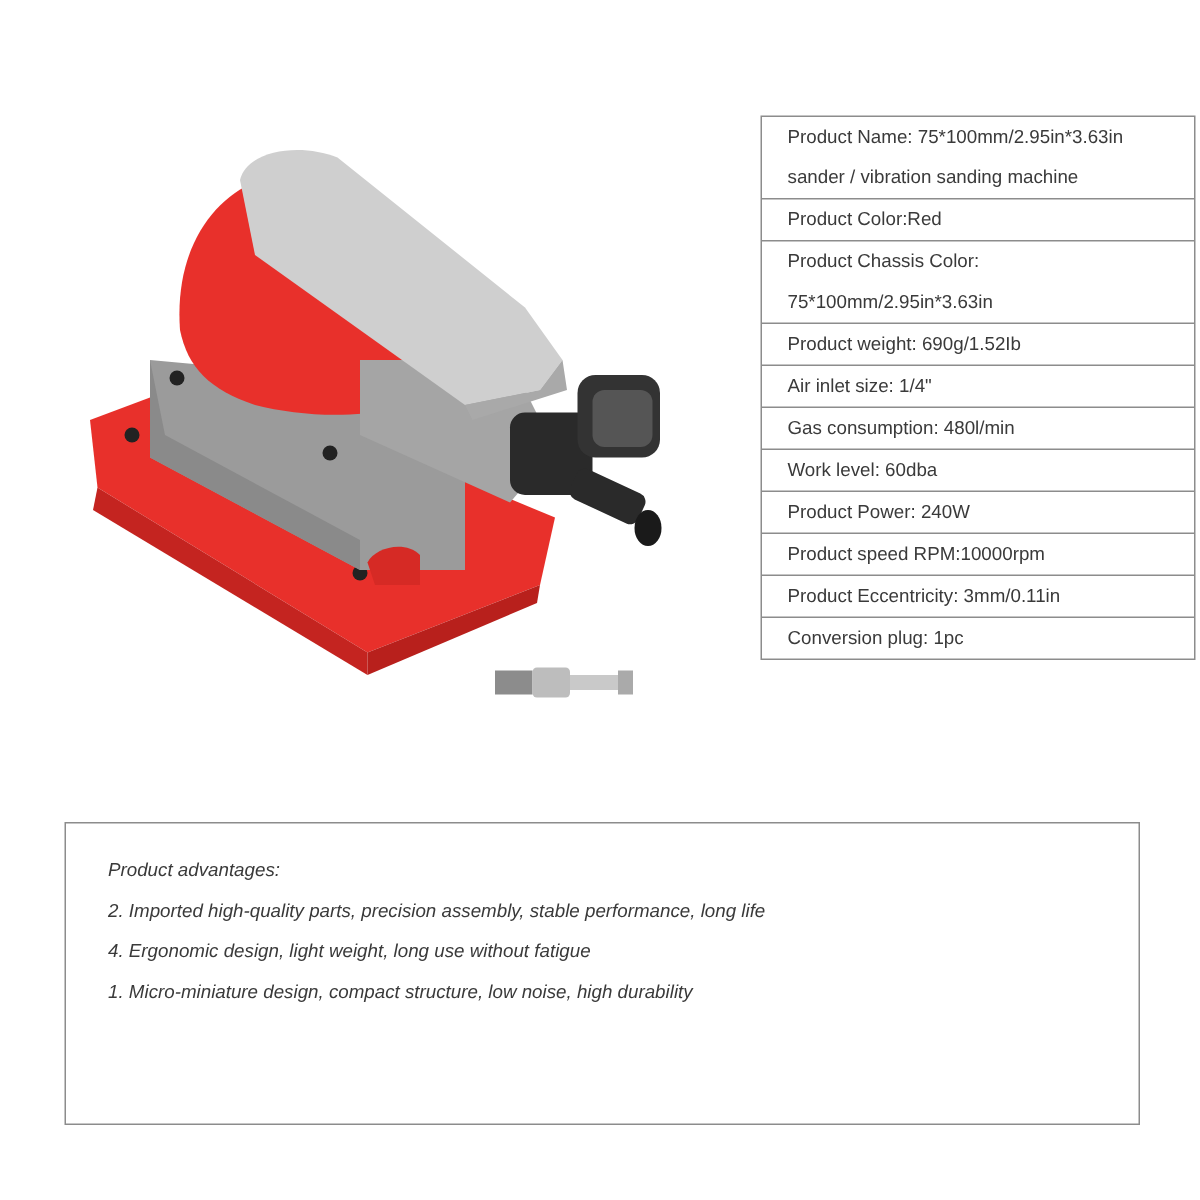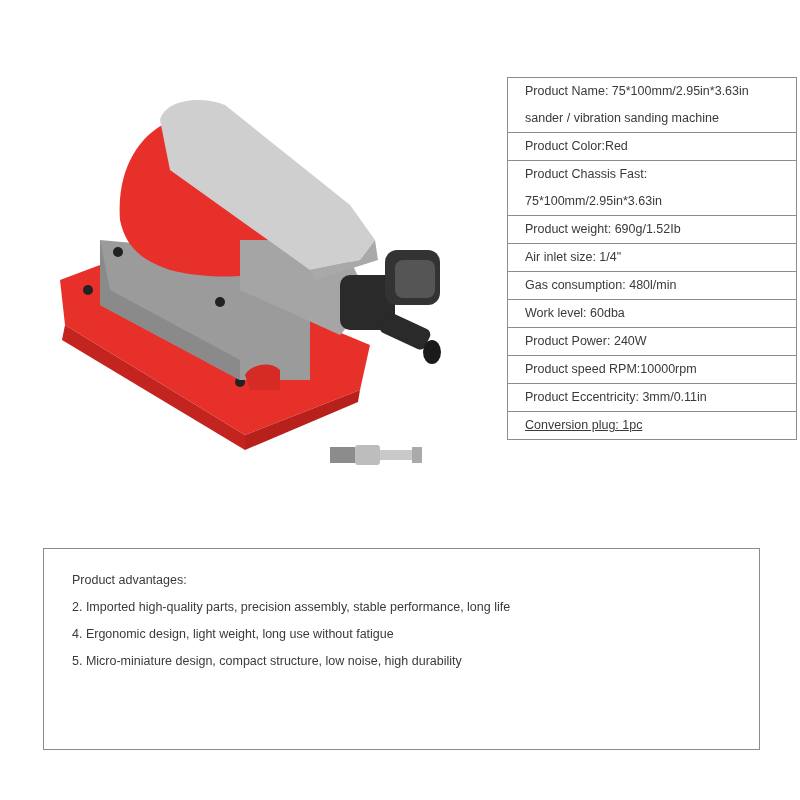--- a/index.html
+++ b/index.html
@@ -3,25 +3,25 @@
 <meta charset="utf-8">
 <style>
   html, body { margin: 0; padding: 0; background: #ffffff; }
   body { width: 800px; height: 800px; position: relative; overflow: hidden;
          font-family: "Liberation Sans", "DejaVu Sans", sans-serif; color: #333333; }
   .product-image { position: absolute; left: 40px; top: 90px; width: 420px; height: 400px; }
   .spec-table { position: absolute; left: 469px; top: 77px; width: 290px;
                 border: 1.5px solid #8c8c8c; box-sizing: border-box; margin-left: 38px; }
   .spec-row { border-bottom: 1.5px solid #8c8c8c; padding: 0 0 0 17px; font-size: 12.5px;
               line-height: 27px; color: #3a3a3a; }
-  .spec-row:last-child { border-bottom: none; text-decoration: underline; }
+  .spec-row:last-child { border-bottom: none; }
   .spec-row .line { display: block; white-space: nowrap; }
   .advantages-box { position: absolute; left: 43px; top: 548px; width: 717px; height: 202px;
                     border: 1.5px solid #8c8c8c; box-sizing: border-box; padding: 18px 0 0 28px; }
-  .adv-line { font-size: 12.5px; line-height: 27px; color: #3a3a3a; white-space: nowrap; }
+  .adv-line { font-size: 12.5px; line-height: 27px; color: #3a3a3a; white-space: nowrap; font-style: italic; }
 </style>
 </head>
 <body>
 
 <div class="product-image">
   <svg width="420" height="400" viewBox="0 0 420 400">
 
     <polygon points="20,190 100,160 330,255 320,300 205,345 25,235" fill="#e8302b"></polygon>
     <polygon points="25,235 205,345 205,360 22,250" fill="#c42420"></polygon>
     <polygon points="205,345 320,300 318,312 205,360" fill="#b8201c"></polygon>
@@ -57,21 +57,21 @@
 
 <div class="spec-table">
   <div class="spec-row">
     <span class="line">Product Name: 75*100mm/2.95in*3.63in</span>
     <span class="line">sander / vibration sanding machine</span>
   </div>
   <div class="spec-row">
     <span class="line">Product Color:Red</span>
   </div>
   <div class="spec-row">
-    <span class="line">Product Chassis Fast:</span>
+    <span class="line">Product Chassis Color:</span>
     <span class="line">75*100mm/2.95in*3.63in</span>
   </div>
   <div class="spec-row">
     <span class="line">Product weight: 690g/1.52Ib</span>
   </div>
   <div class="spec-row">
     <span class="line">Air inlet size: 1/4"</span>
   </div>
   <div class="spec-row">
     <span class="line">Gas consumption: 480l/min</span>
@@ -90,14 +90,14 @@
   </div>
   <div class="spec-row">
     <span class="line">Conversion plug: 1pc</span>
   </div>
 </div>
 
 <div class="advantages-box">
   <div class="adv-line">Product advantages:</div>
   <div class="adv-line">2. Imported high-quality parts, precision assembly, stable performance, long life</div>
   <div class="adv-line">4. Ergonomic design, light weight, long use without fatigue</div>
-  <div class="adv-line">5. Micro-miniature design, compact structure, low noise, high durability</div>
+  <div class="adv-line">1. Micro-miniature design, compact structure, low noise, high durability</div>
 </div>
 
 </body></html>

